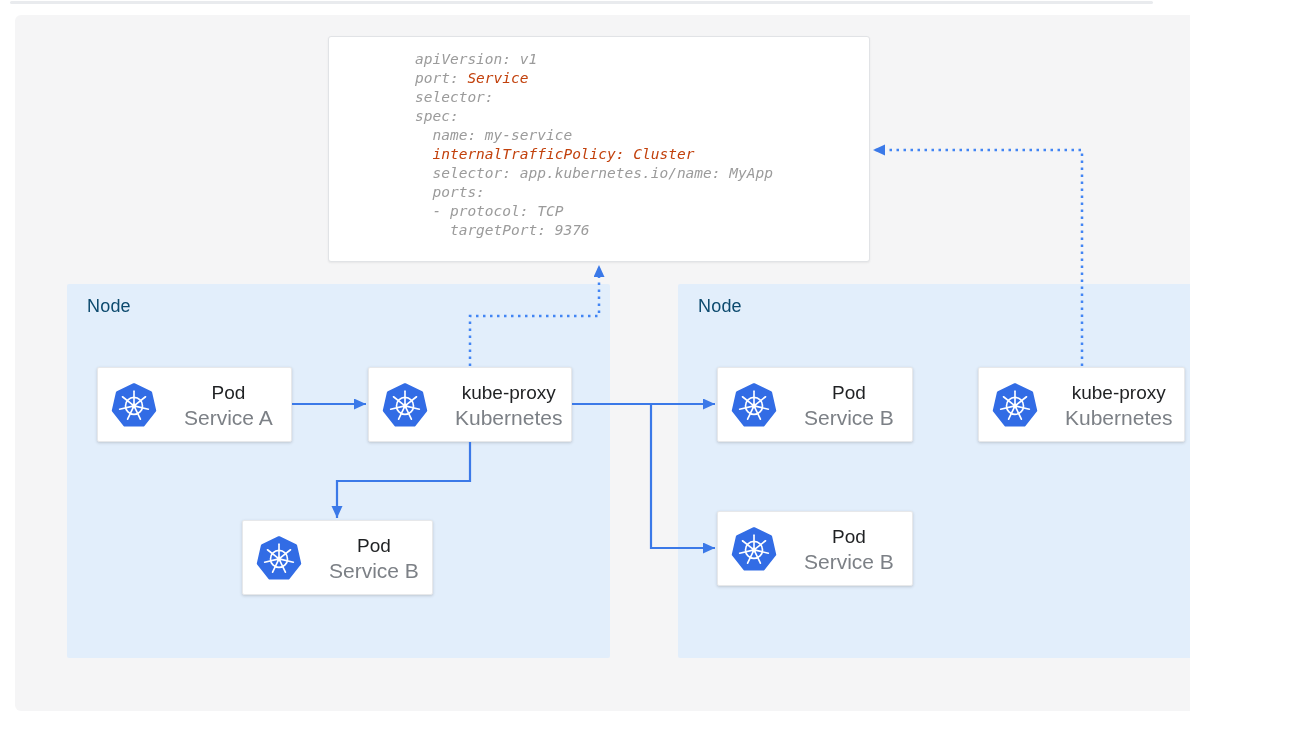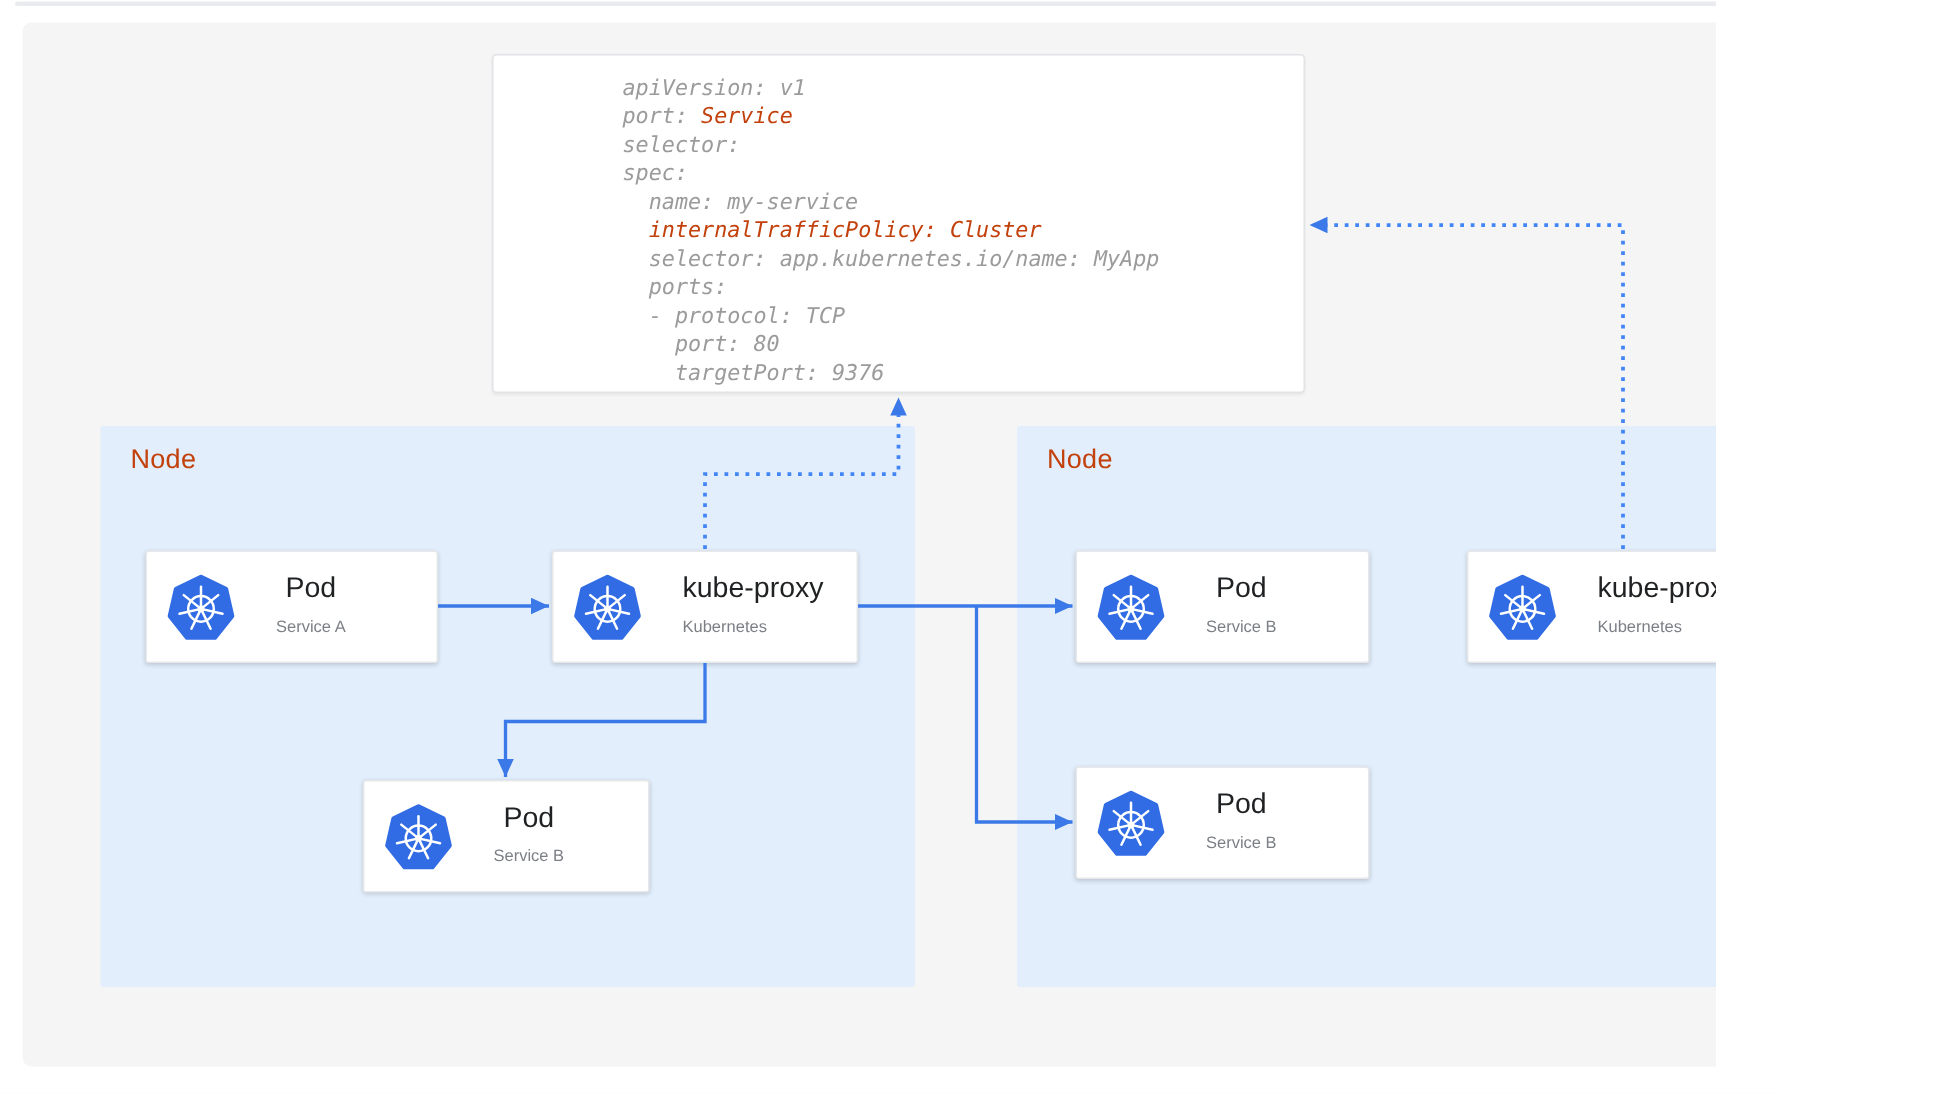--- a/index.html
+++ b/index.html
@@ -1,40 +1,40 @@
 <!DOCTYPE html>
 <html><head>
 <meta charset="utf-8">
 <style>
   html,body{margin:0;padding:0;background:#ffffff;font-family:"Liberation Sans",sans-serif;}
-  .stage{position:relative;width:1144px;height:729px;background:#ffffff;overflow:hidden;}
+  .stage{position:relative;width:1144px;height:729px;background:#ffffff;overflow:hidden;padding-left:46px;}
   .top-hairline{position:absolute;left:10px;top:1px;width:1143px;height:3px;background:#e9ebee;border-radius:2px;}
   .panel{position:absolute;left:15px;top:15px;width:1260px;height:696px;background:#f5f5f6;border-radius:6px;}
 
   
   .yaml-card{position:absolute;left:313px;top:21px;width:542px;height:226px;background:#ffffff;
              border:1px solid #e1e3e6;border-radius:3px;box-shadow:0 1px 2px rgba(60,64,67,.08);
              box-sizing:border-box;padding:13px 0 0 86px;}
   .code-line{font-family:"DejaVu Sans Mono","Liberation Mono",monospace;font-style:italic;
              font-size:14.5px;line-height:19px;color:#9b9b9b;white-space:pre;}
   .code-line .c-bold{font-weight:400;color:#c2410c;}
 
   
   .node{position:absolute;background:#e2eefb;border-radius:2px;}
   .node-left{left:52px;top:269px;width:543px;height:374px;}
   .node-right{left:663px;top:269px;width:540px;height:374px;}
-  .node-label{position:absolute;left:20px;top:12px;font-size:18px;color:#c2410c;letter-spacing:.2px;}
+  .node-label{position:absolute;left:20px;top:12px;font-size:18px;color:#0c4a6e;letter-spacing:.2px;}
 
   
   .card{position:absolute;background:#ffffff;border:1px solid #e7e8ea;border-radius:2px;
         box-shadow:0 1px 3px rgba(60,64,67,.22);box-sizing:border-box;display:flex;align-items:center;}
   .k8s-icon{position:absolute;left:13px;top:50%;transform:translateY(-50%);width:46px;height:46px;}
   .card-text{position:absolute;left:86px;top:50%;transform:translateY(-50%);}
   .card-title{font-size:19px;color:#1f2123;line-height:24px;text-align:center;}
-  .card-sub{font-size:11px;color:#7c8086;line-height:22px;margin-top:2px;}
+  .card-sub{font-size:21px;color:#7c8086;line-height:22px;margin-top:2px;}
 
   .overlay{position:absolute;left:0;top:0;width:1260px;height:696px;pointer-events:none;}
   .hidden-defs{position:absolute;width:0;height:0;overflow:hidden;}
 </style>
 </head>
 <body>
 
 <div class="stage">
   <div class="top-hairline"></div>
 
@@ -43,21 +43,20 @@
     <div class="yaml-card">
       <div class="code-line"><span>apiVersion: v1</span><span class="c-bold"></span></div>
       <div class="code-line"><span>port: </span><span class="c-bold">Service</span></div>
       <div class="code-line"><span>selector:</span><span class="c-bold"></span></div>
       <div class="code-line"><span>spec:</span><span class="c-bold"></span></div>
       <div class="code-line"><span>  name: my-service</span><span class="c-bold"></span></div>
       <div class="code-line"><span>  </span><span class="c-bold">internalTrafficPolicy: Cluster</span></div>
       <div class="code-line"><span>  selector: app.kubernetes.io/name: MyApp</span><span class="c-bold"></span></div>
       <div class="code-line"><span>  ports:</span><span class="c-bold"></span></div>
       <div class="code-line"><span>  - protocol: TCP</span><span class="c-bold"></span></div>
-      <div class="code-line"><span>    port: 80</span><span class="c-bold"></span></div>
       <div class="code-line"><span>    targetPort: 9376</span><span class="c-bold"></span></div>
     </div>
 
     <div class="node node-left">
       <div class="node-label">Node</div>
     </div>
 
     <div class="node node-right">
       <div class="node-label">Node</div>
     </div>

